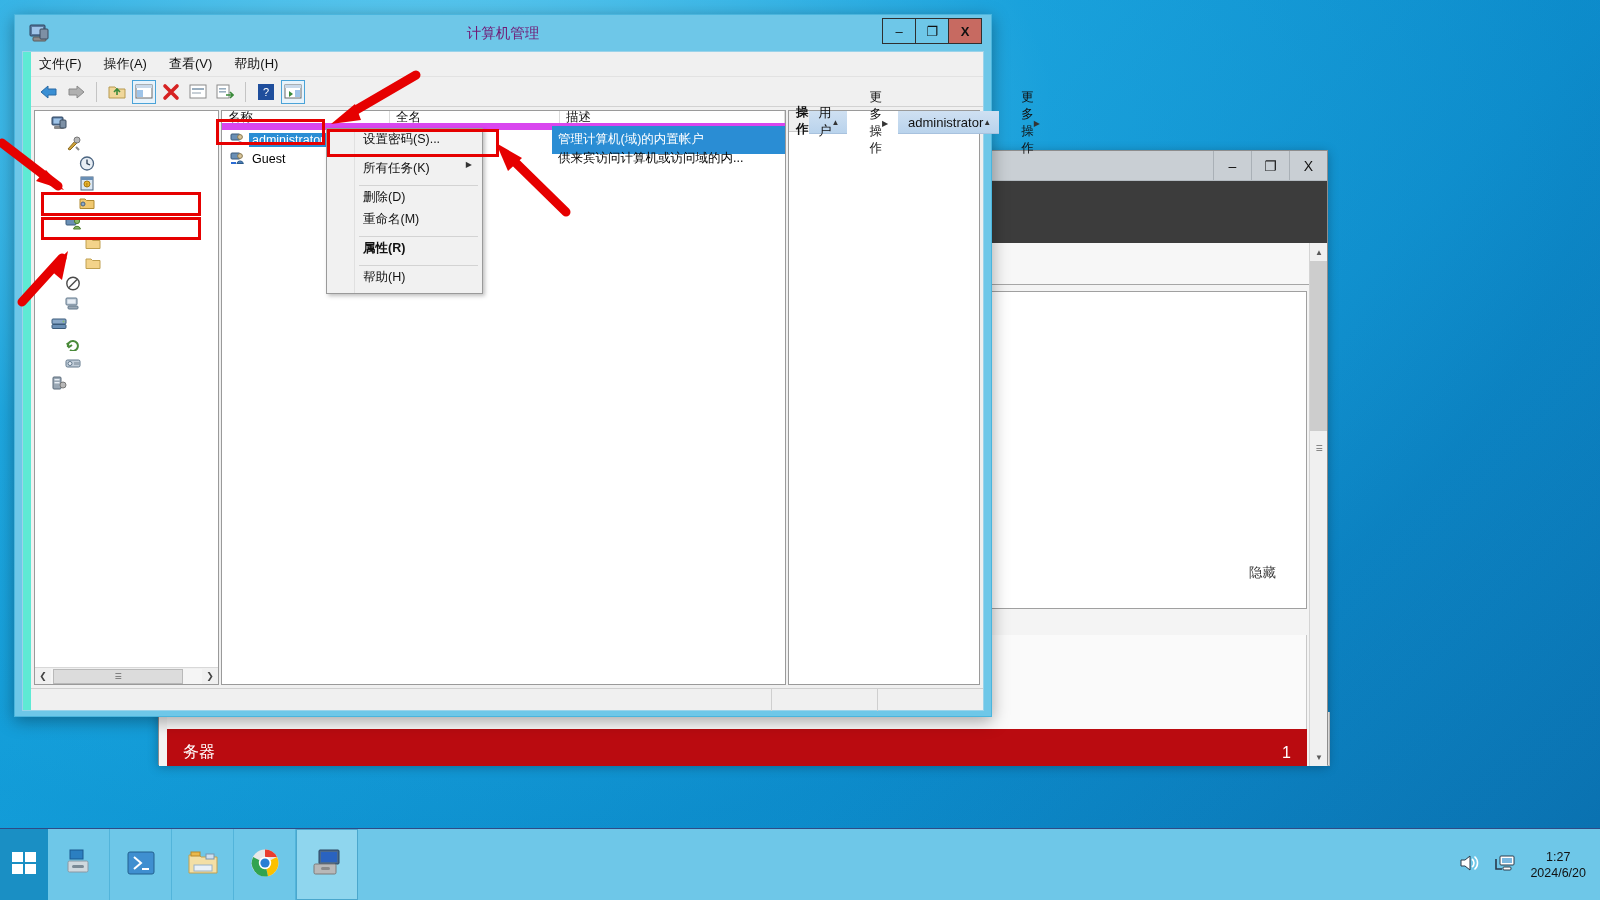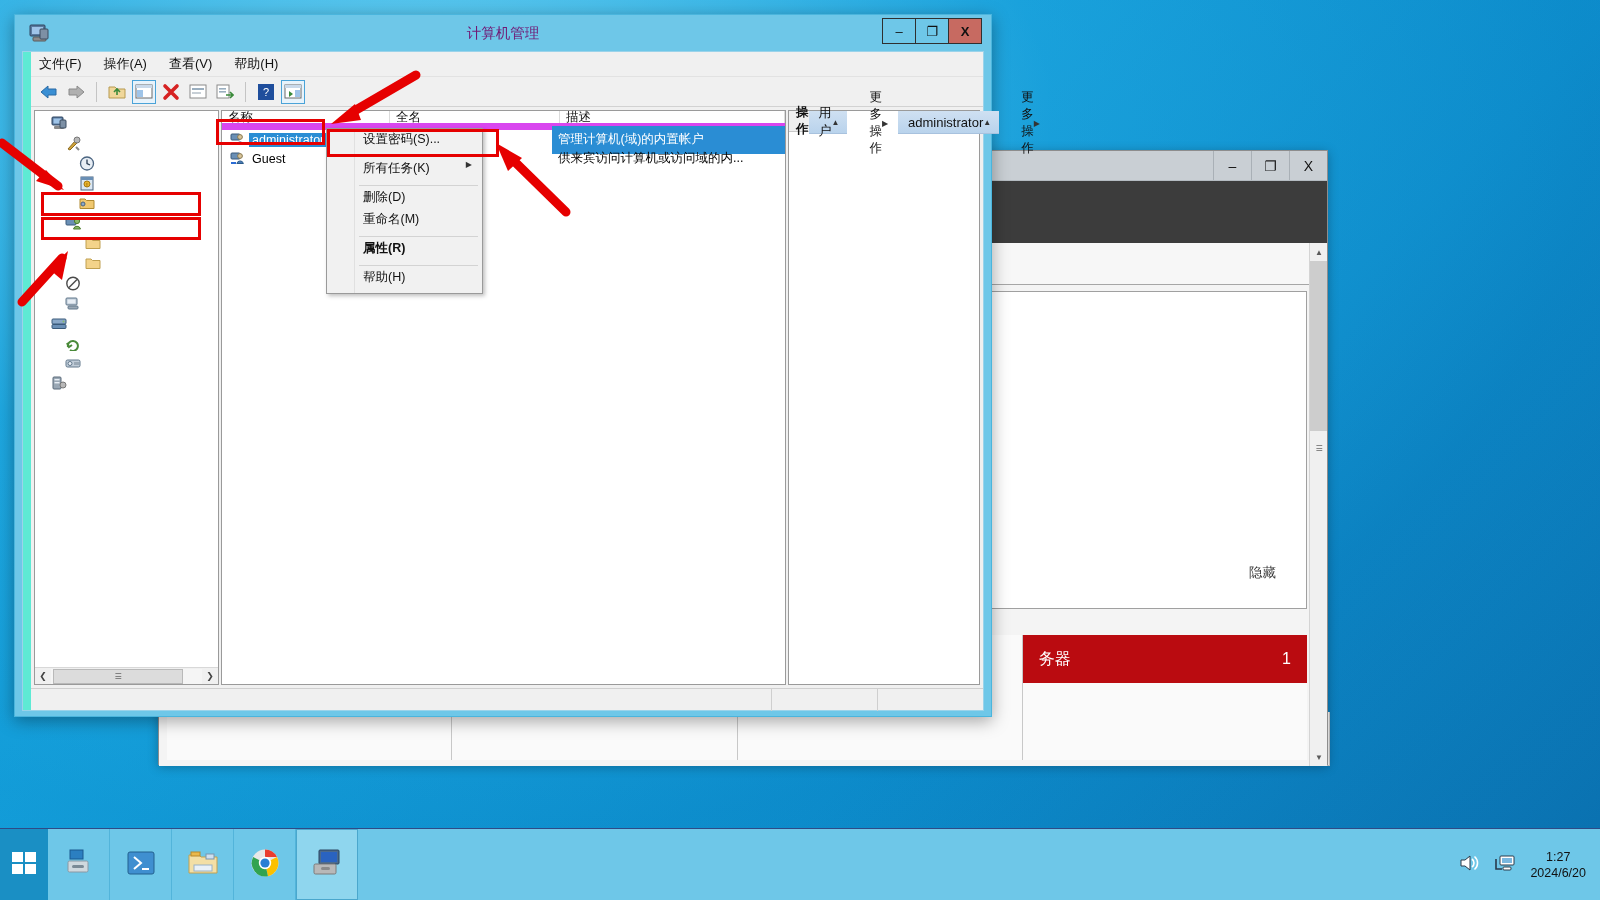--- a/index.html
+++ b/index.html
@@ -47,21 +47,21 @@
   .sm-body { position: relative; height: 523px; background: #f4f4f4; overflow: hidden; }
   .sm-subbar { height: 42px; background: #f7f7f7; border-bottom: 1px solid #a6a6a6; }
   .sm-panel {
     position: absolute; left: 8px; top: 48px; width: 1140px; height: 318px;
     background: #fff; border: 1px solid #a0a0a0;
   }
   .sm-hide-link {
     position: absolute; right: 30px; bottom: 26px; font-size: 13.5px; color: #3a3a3a;
   }
   .sm-tiles-row {
-    position: absolute; left: 8px; top: 392px; width: 1140px; height: 125px; display: flex;
+    position: absolute; left: 8px; top: 392px; width: 1140px; height: 125px; display: flex; flex-direction: column;
   }
   .sm-tile {
     flex: 1; background: #fafafa; border-right: 1px solid #c8c8c8; position: relative;
   }
   .sm-tile:last-child { border-right: none; }
   .sm-tile-red {
     position: absolute; left: 0; right: 0; top: 0; height: 48px;
     background: #ba0b10; color: #fff; display: flex; align-items: center;
     justify-content: space-between; padding: 0 16px; font-size: 16px;
   }

